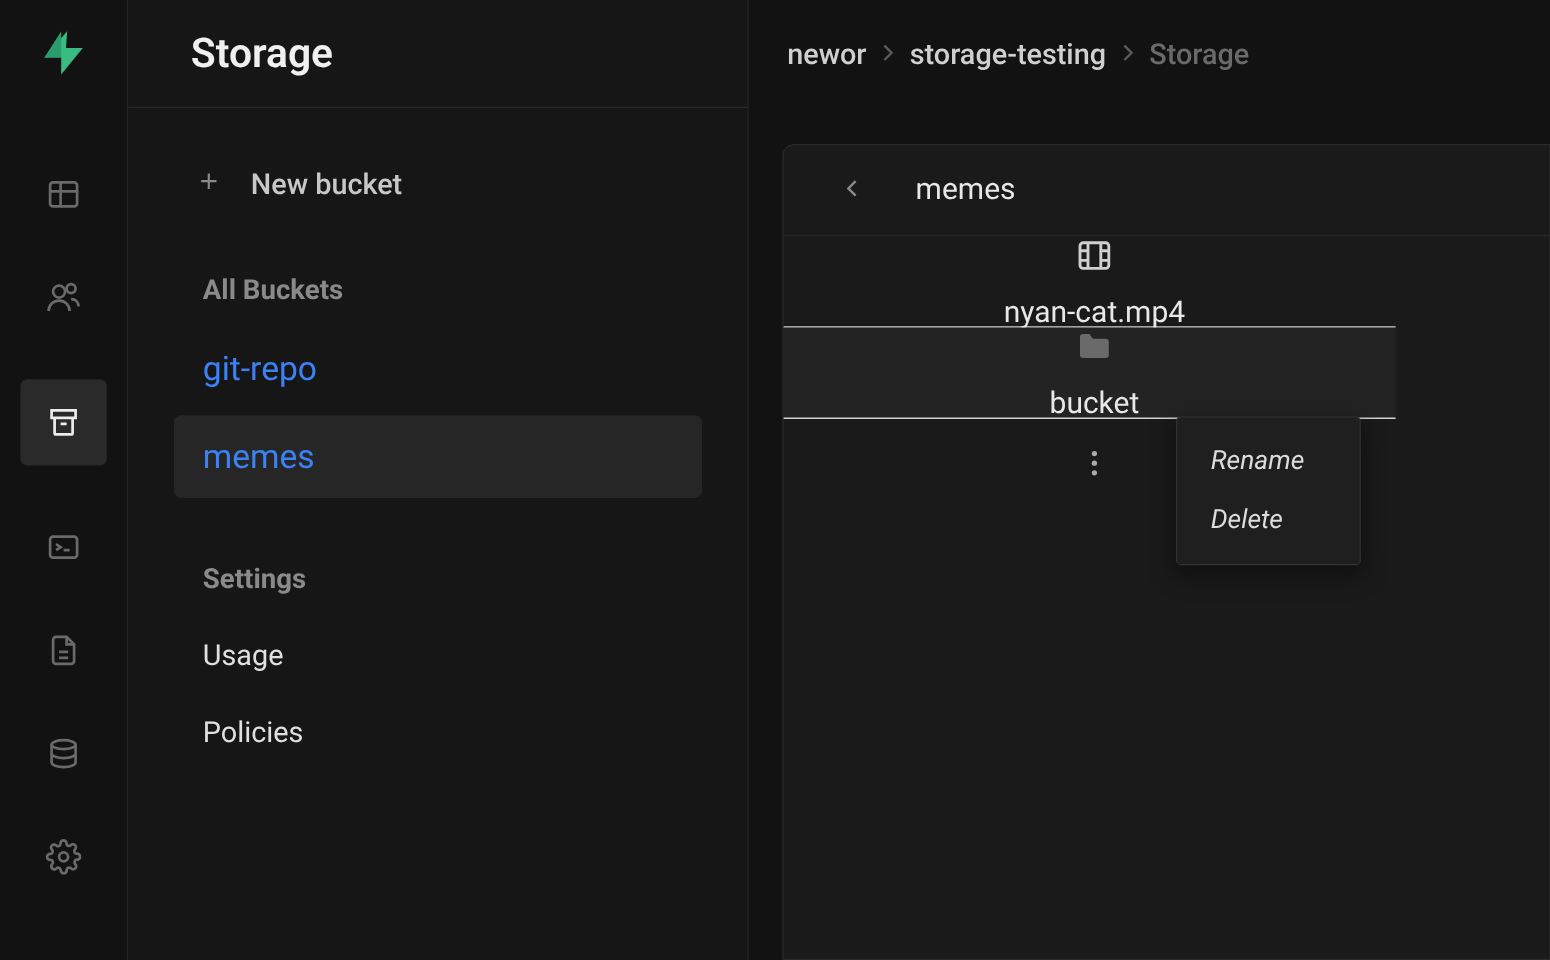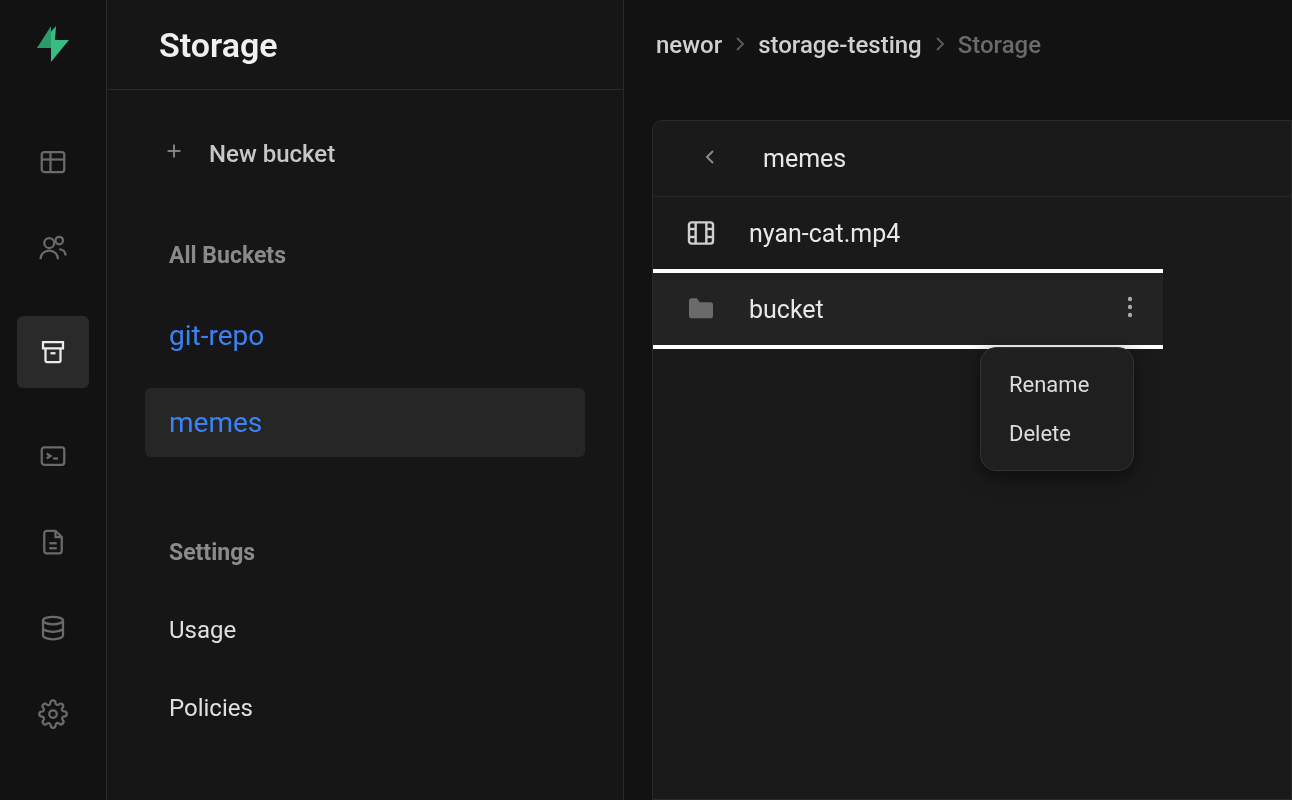--- a/index.html
+++ b/index.html
@@ -71,21 +71,20 @@
     }
     .sidebar-title {
       font-size: 34px;
       font-weight: 600;
       color: #f0f0f0;
     }
     .sidebar-body {
       padding: 40px 38px 0 38px;
       display: flex;
       flex-direction: column;
-      gap: 14px;
     }
     .new-bucket {
       display: flex;
       align-items: center;
       gap: 24px;
       color: #c8c8c8;
       font-size: 24px;
       font-weight: 500;
       padding: 10px 18px;
       cursor: pointer;
@@ -181,24 +180,25 @@
       color: #e8e8e8;
     }
     .file-list {
       width: 510px;
     }
     .file-row {
       height: 76px;
       display: flex;
       align-items: center;
       padding: 0 24px 0 32px;
-      gap: 32px;
-      cursor: pointer;
-      border-bottom: 4px solid #ffffff;
+      gap: 17px;
+      cursor: pointer;
+      border-bottom: 1px solid #ffffff;
       position: relative;
+      flex-direction: column;
     }
     .file-row.highlighted {
       background: #232323;
     }
     .file-icon {
       width: 32px;
       height: 32px;
       display: flex;
       align-items: center;
       justify-content: center;
@@ -222,24 +222,25 @@
       height: 24px;
     }
     
     
     .context-menu {
       position: absolute;
       left: 980px;
       top: 347px;
       background: #1f1f1f;
       border: 1px solid #333;
-      border-radius: 16px;
+      border-radius: 4px;
       width: 154px;
       padding: 12px 0;
       box-shadow: 0 6px 20px rgba(0,0,0,0.5);
+      font-style: italic;
     }
     .menu-item {
       padding: 12px 28px;
       font-size: 22px;
       color: #dcdcdc;
       cursor: pointer;
     }
   </style>
 </head>
 <body>

